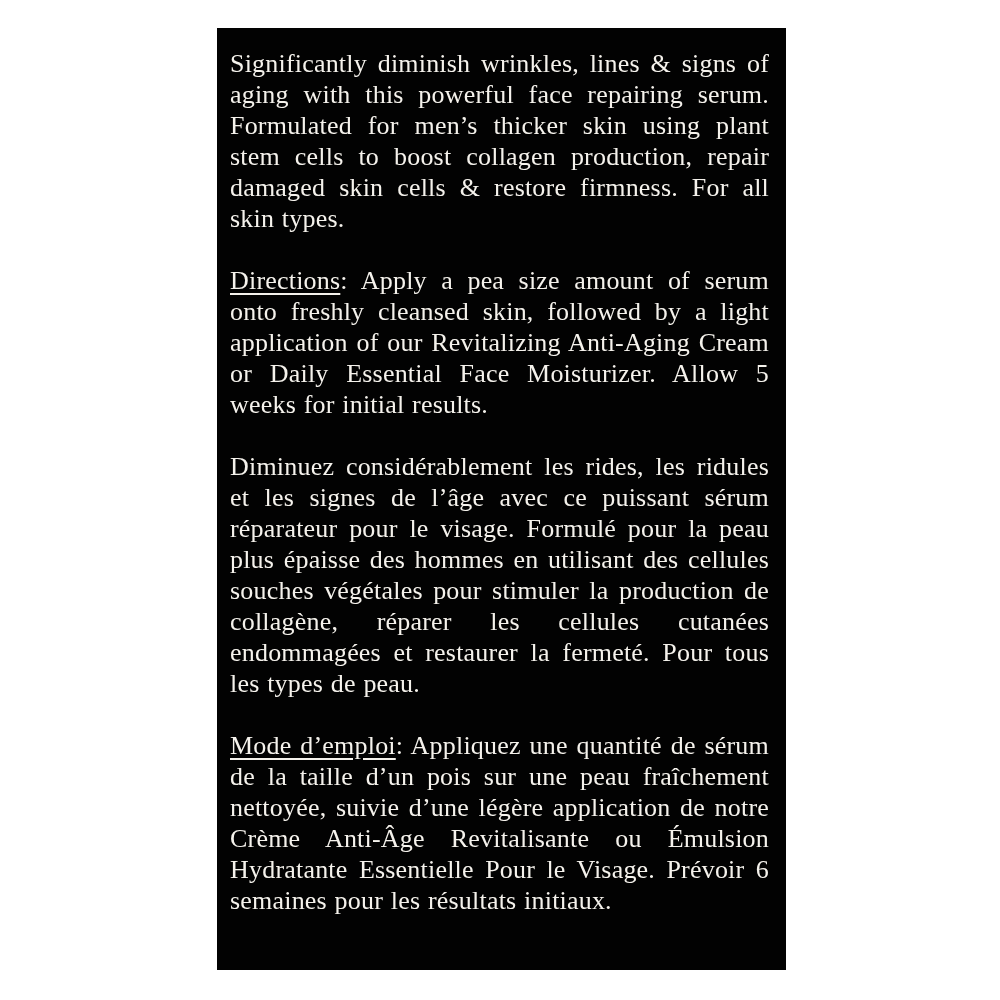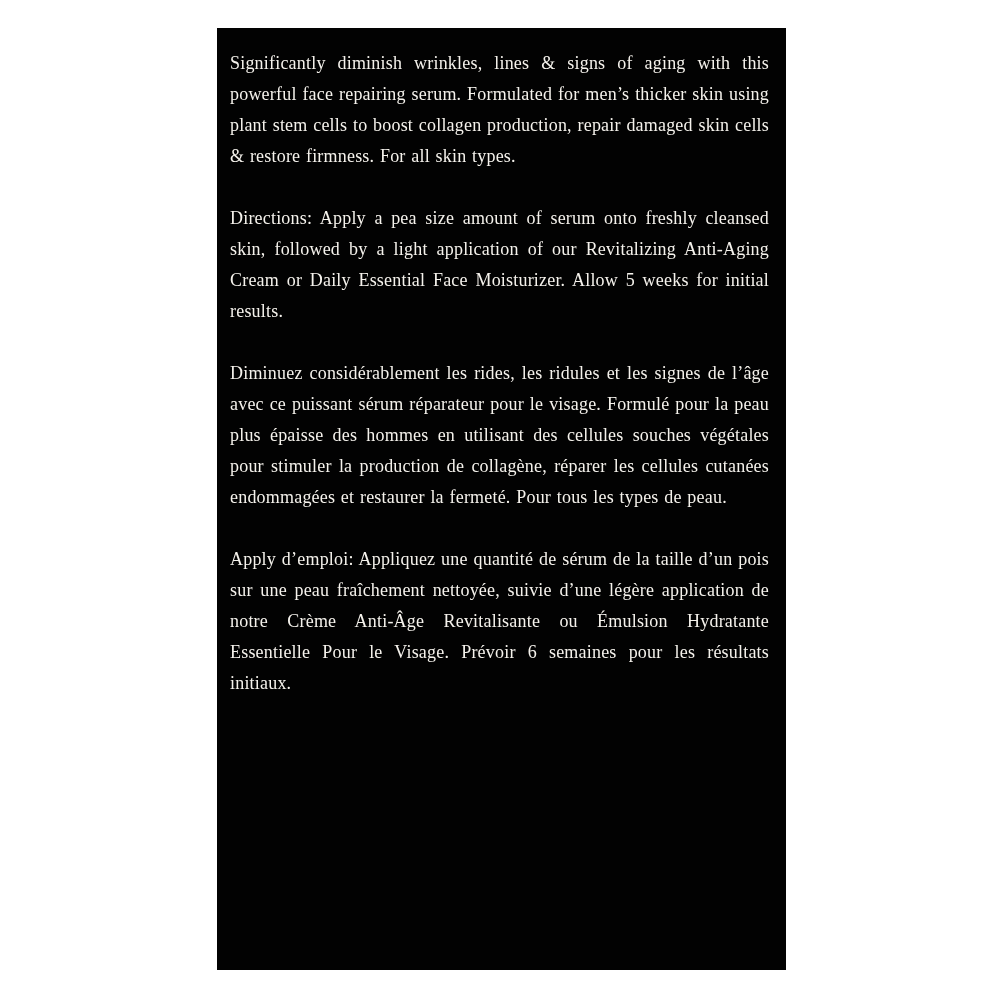--- a/index.html
+++ b/index.html
@@ -23,28 +23,29 @@
     top: 28px;
     width: 569px;
     height: 942px;
     background: #020202;
     box-sizing: border-box;
     padding: 20px 13px 0 13px;
     color: #f5f2ec;
   }
   .panel p {
     margin: 0 4px 31px 0;
-    font-size: 18px;
+    font-size: 26px;
     line-height: 31px;
     text-align: justify;
     text-justify: inter-word;
     letter-spacing: 0.2px;
     word-spacing: 1px;
   }
   .heading {
+    text-decoration: underline;
     text-underline-offset: 4px;
     text-decoration-thickness: 2px;
   }
 </style>
 </head>
 <body>
 
 <div class="page">
   <div class="panel">
 
@@ -54,17 +55,17 @@
 
     <p>
       <span class="heading">Directions</span><span>: </span><span>Apply a pea size amount of serum onto freshly cleansed skin, followed by a light application of our Revitalizing Anti-Aging Cream or Daily Essential Face Moisturizer. Allow 5 weeks for initial results.</span>
     </p>
 
     <p>
       <span>Diminuez considérablement les rides, les ridules et les signes de l’âge avec ce puissant sérum réparateur pour le visage. Formulé pour la peau plus épaisse des hommes en utilisant des cellules souches végétales pour stimuler la production de collagène, réparer les cellules cutanées endommagées et restaurer la fermeté. Pour tous les types de peau.</span>
     </p>
 
     <p>
-      <span class="heading">Apply d’emploi</span><span>: </span><span>Appliquez une quantité de sérum de la taille d’un pois sur une peau fraîchement nettoyée, suivie d’une légère application de notre Crème Anti-Âge Revitalisante ou Émulsion Hydratante Essentielle Pour le Visage. Prévoir 6 semaines pour les résultats initiaux.</span>
+      <span class="heading">Mode d’emploi</span><span>: </span><span>Appliquez une quantité de sérum de la taille d’un pois sur une peau fraîchement nettoyée, suivie d’une légère application de notre Crème Anti-Âge Revitalisante ou Émulsion Hydratante Essentielle Pour le Visage. Prévoir 6 semaines pour les résultats initiaux.</span>
     </p>
 
   </div>
 </div>
 
 </body></html>

